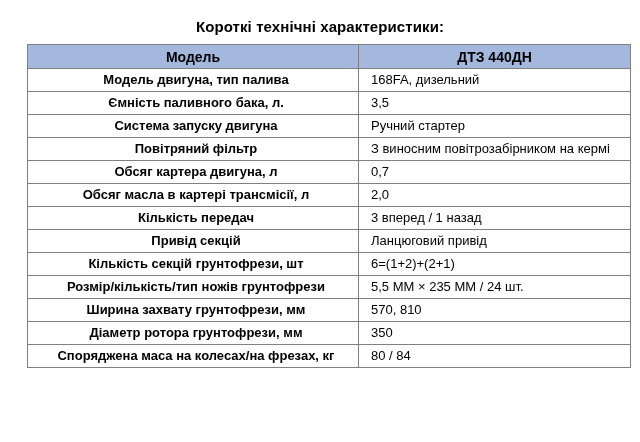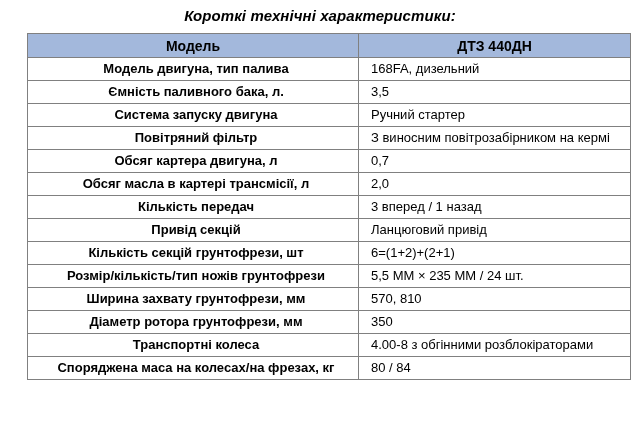--- a/index.html
+++ b/index.html
@@ -8,26 +8,25 @@
     background: #ffffff;
   }
   body {
     width: 640px;
     height: 442px;
     overflow: hidden;
     font-family: "Liberation Sans", sans-serif;
     color: #000000;
   }
   .page-title {
-    padding-top: 7px;
+    padding-top: 18px;
     text-align: center;
     font-size: 15px;
     font-weight: bold;
     letter-spacing: 0.1px;
-    font-style: italic;
   }
   table.spec-table {
     border-collapse: collapse;
     table-layout: fixed;
     width: 603px;
     margin: 9px 8px 0 27px;
     border: 1.5px solid #4d4d4d;
   }
   col.c1 { width: 331px; }
   col.c2 { width: 272px; }
@@ -119,22 +118,18 @@
       </tr>
       <tr>
         <td class="lbl">Ширина захвату грунтофрези, мм</td>
         <td class="val">570, 810</td>
       </tr>
       <tr>
         <td class="lbl">Діаметр ротора грунтофрези, мм</td>
         <td class="val">350</td>
       </tr>
       <tr>
-        <td class="lbl">Транспортні колеса</td>
-        <td class="val">4.00-8 з обгінними розблокіраторами</td>
-      </tr>
-      <tr>
         <td class="lbl">Споряджена маса на колесах/на фрезах, кг</td>
         <td class="val">80 / 84</td>
       </tr>
     </tbody>
   </table>
 </div>
 
 </body></html>

